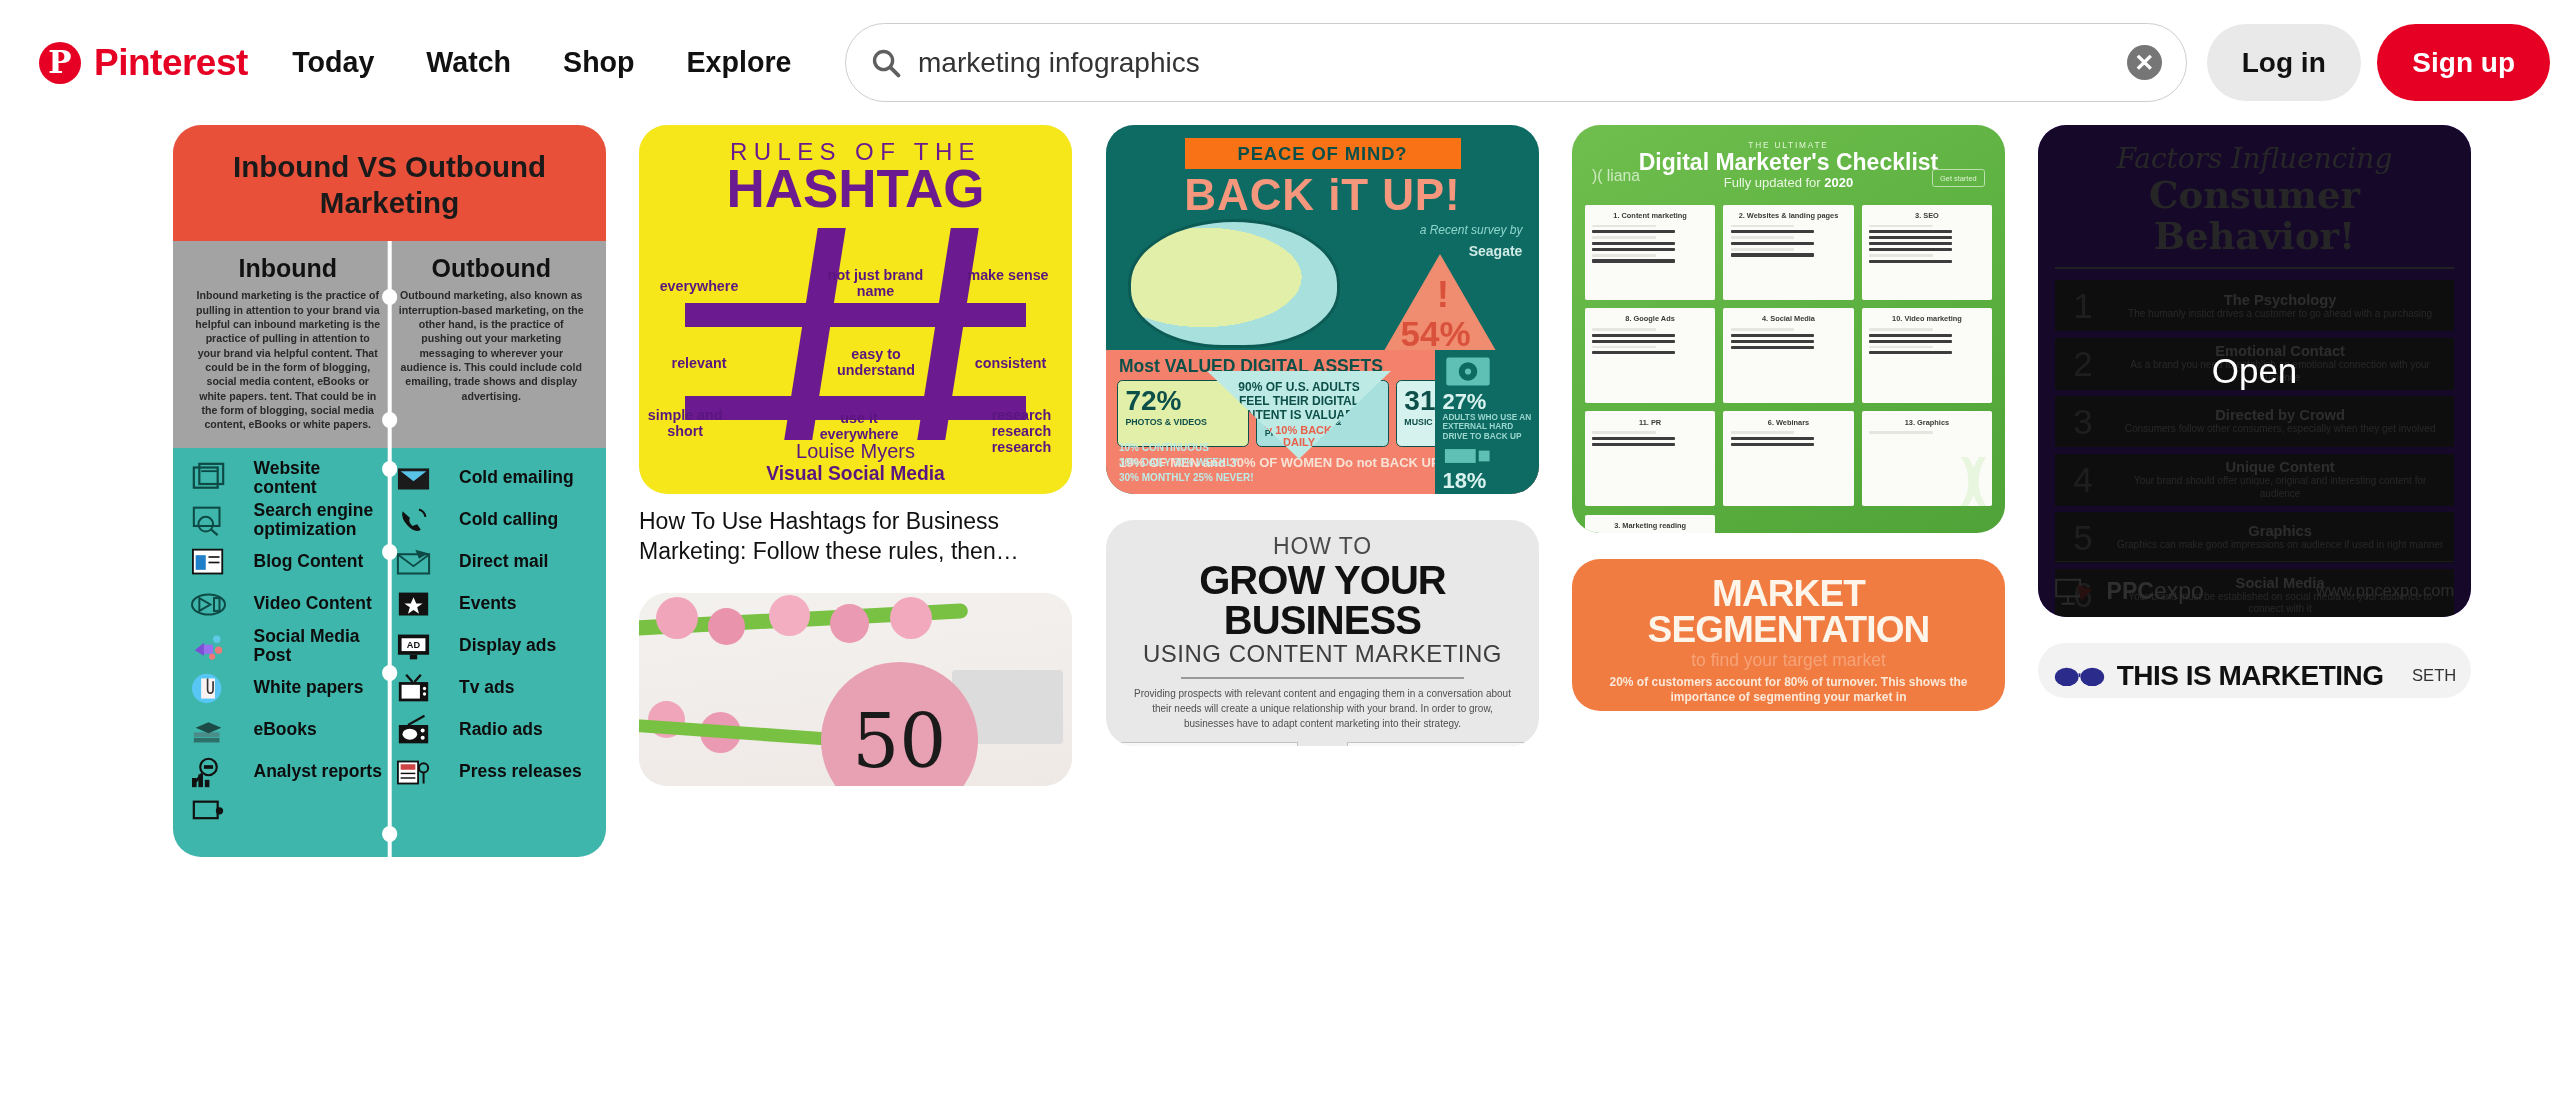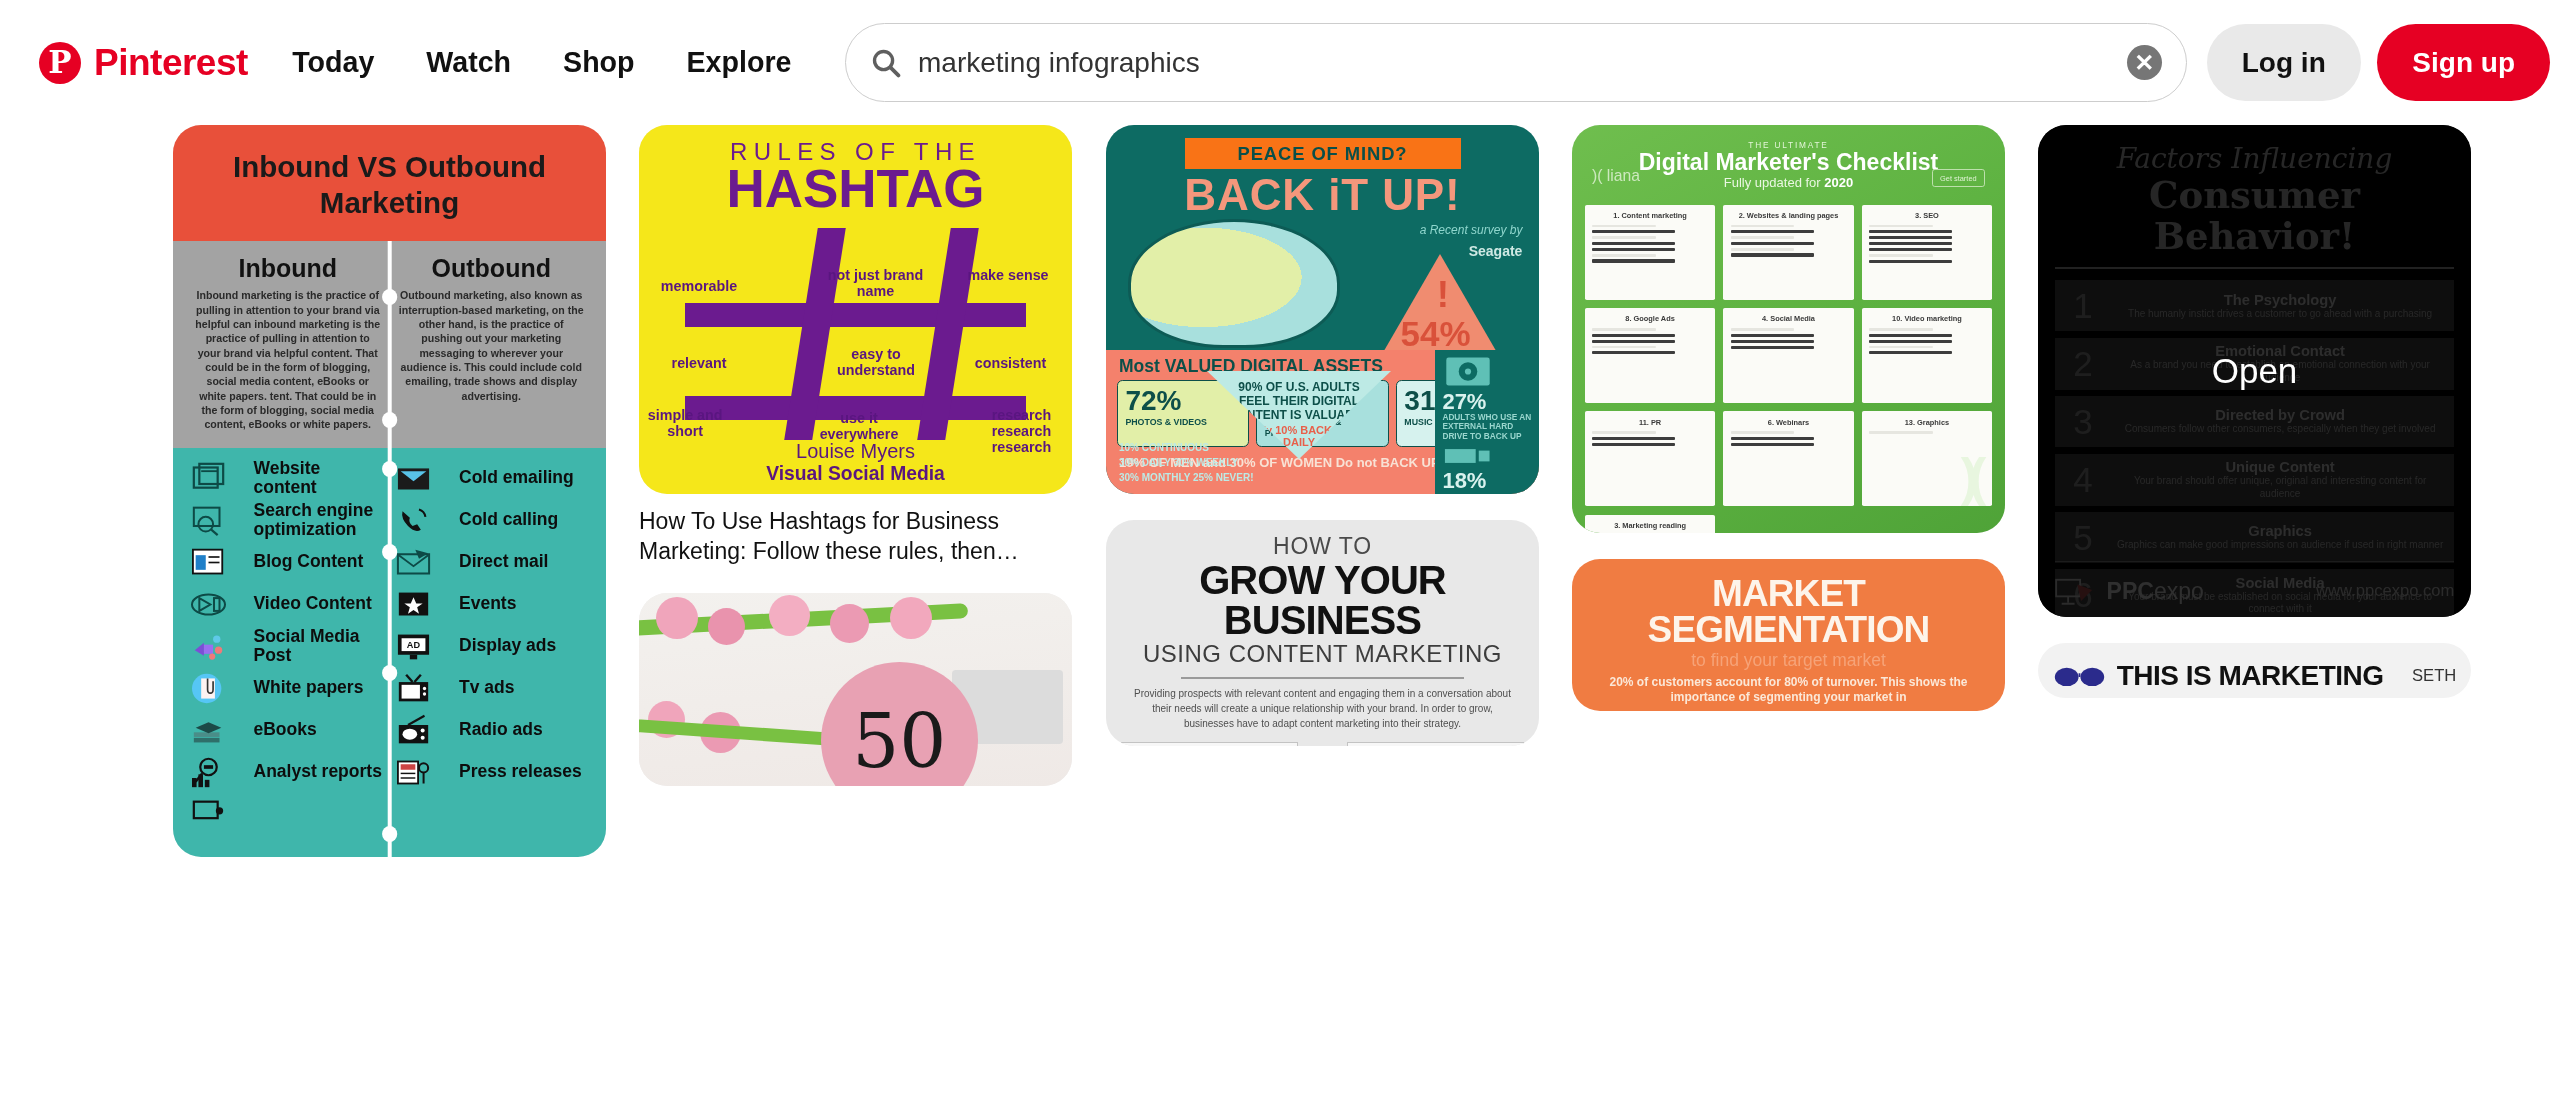--- a/index.html
+++ b/index.html
@@ -198,21 +198,21 @@
   .p4-btn { position: absolute; right: 20px; top: 44px; font-size: 7.4px; color: #dff2d4; border: 0.9px solid #bde0ac; padding: 3.7px 7.4px; border-radius: 2.8px; }
   .p4-grid { display: grid; grid-template-columns: repeat(3, 1fr); gap: 8.3px; margin-top: 14.7px; }
   .p4-cell { background: #fbfbf7; border-radius: 1.8px; padding: 6.4px 7.4px; height: 95px; overflow: hidden; }
   .p4-cell h4 { font-size: 7.4px; font-weight: bold; color: #3a3a3a; text-align: center; margin-bottom: 4.6px; }
   .p4-ln { height: 2.8px; background: #d8d8d2; margin: 2.8px 0; border-radius: 0.9px; }
   .p4-ln.s { width: 55%; background: #e6e6e0; }
   .p4-ln.d { background: #3d3d3d; width: 72%; height: 3.2px; }
   .p4-mark { position: absolute; right: 28px; bottom: 26px; font-size: 52px; color: #e8f6df; font-weight: bold; letter-spacing: -9.2px; }
 
   
-  .p5 { background: #000000; height: 492px; padding: 16.6px 16.6px; position: relative; }
+  .p5 { background: #4c1d95; height: 492px; padding: 16.6px 16.6px; position: relative; }
   .p5-t1 { text-align: center; font-family: "DejaVu Serif", serif; font-style: italic; font-size: 28px; color: #8c8c8c; }
   .p5-t2 { text-align: center; font-family: "DejaVu Serif", serif; font-size: 37px; color: #8a8a8a; font-weight: bold; line-height: 1.12; }
   .p5-hr { height: 2.8px; background: #777; margin: 9.2px 0 11px; }
   .p5-row { display: flex; align-items: center; gap: 9.2px; background: #333; margin-bottom: 6.4px; padding: 5.5px 7.4px; }
   .p5-num { font-size: 35px; color: #6e6e6e; width: 42px; text-align: center; flex: 0 0 42px; }
   .p5-txt { flex: 1; text-align: center; }
   .p5-txt .h { font-size: 14.7px; color: #a0a0a0; font-weight: bold; }
   .p5-txt .b { font-size: 10px; color: #8b8b8b; line-height: 1.25; }
   .p5-foot { position: absolute; left: 16.6px; right: 16.6px; bottom: 11px; border-top: 1.8px solid #666; padding-top: 15px; display: flex; align-items: center; gap: 11px; }
   .p5-brand { font-size: 23px; color: #a8a8a8; font-weight: bold; }
@@ -504,21 +504,21 @@
         <div class="p2">
           <div class="t1">RULES OF THE</div>
           <div class="t2">HASHTAG</div>
 
           <div class="p2-hash">
             <div class="p2-bar p2-h1"></div>
             <div class="p2-bar p2-h2"></div>
             <div class="p2-bar p2-v1"></div>
             <div class="p2-bar p2-v2"></div>
 
-            <div class="p2-w" style="left:5.5px;  top:52px; width:109px">memorable</div>
+            <div class="p2-w" style="left:5.5px;  top:52px; width:109px">everywhere</div>
             <div class="p2-w" style="left:181px;top:41px; width:111px">not just brand name</div>
             <div class="p2-w" style="left:321px;top:41px; width:96px">make sense</div>
 
             <div class="p2-w" style="left:5.5px;  top:129px;width:109px">relevant</div>
             <div class="p2-w" style="left:181px;top:120px;width:112px">easy to understand</div>
             <div class="p2-w" style="left:321px;top:129px;width:101px">consistent</div>
 
             <div class="p2-w" style="left:3.7px;  top:181px;width:85px">simple and short</div>
             <div class="p2-w" style="left:162px;top:184px;width:116px">use it everywhere</div>
             <div class="p2-w" style="left:332px;top:181px;width:101px">research research research</div>

